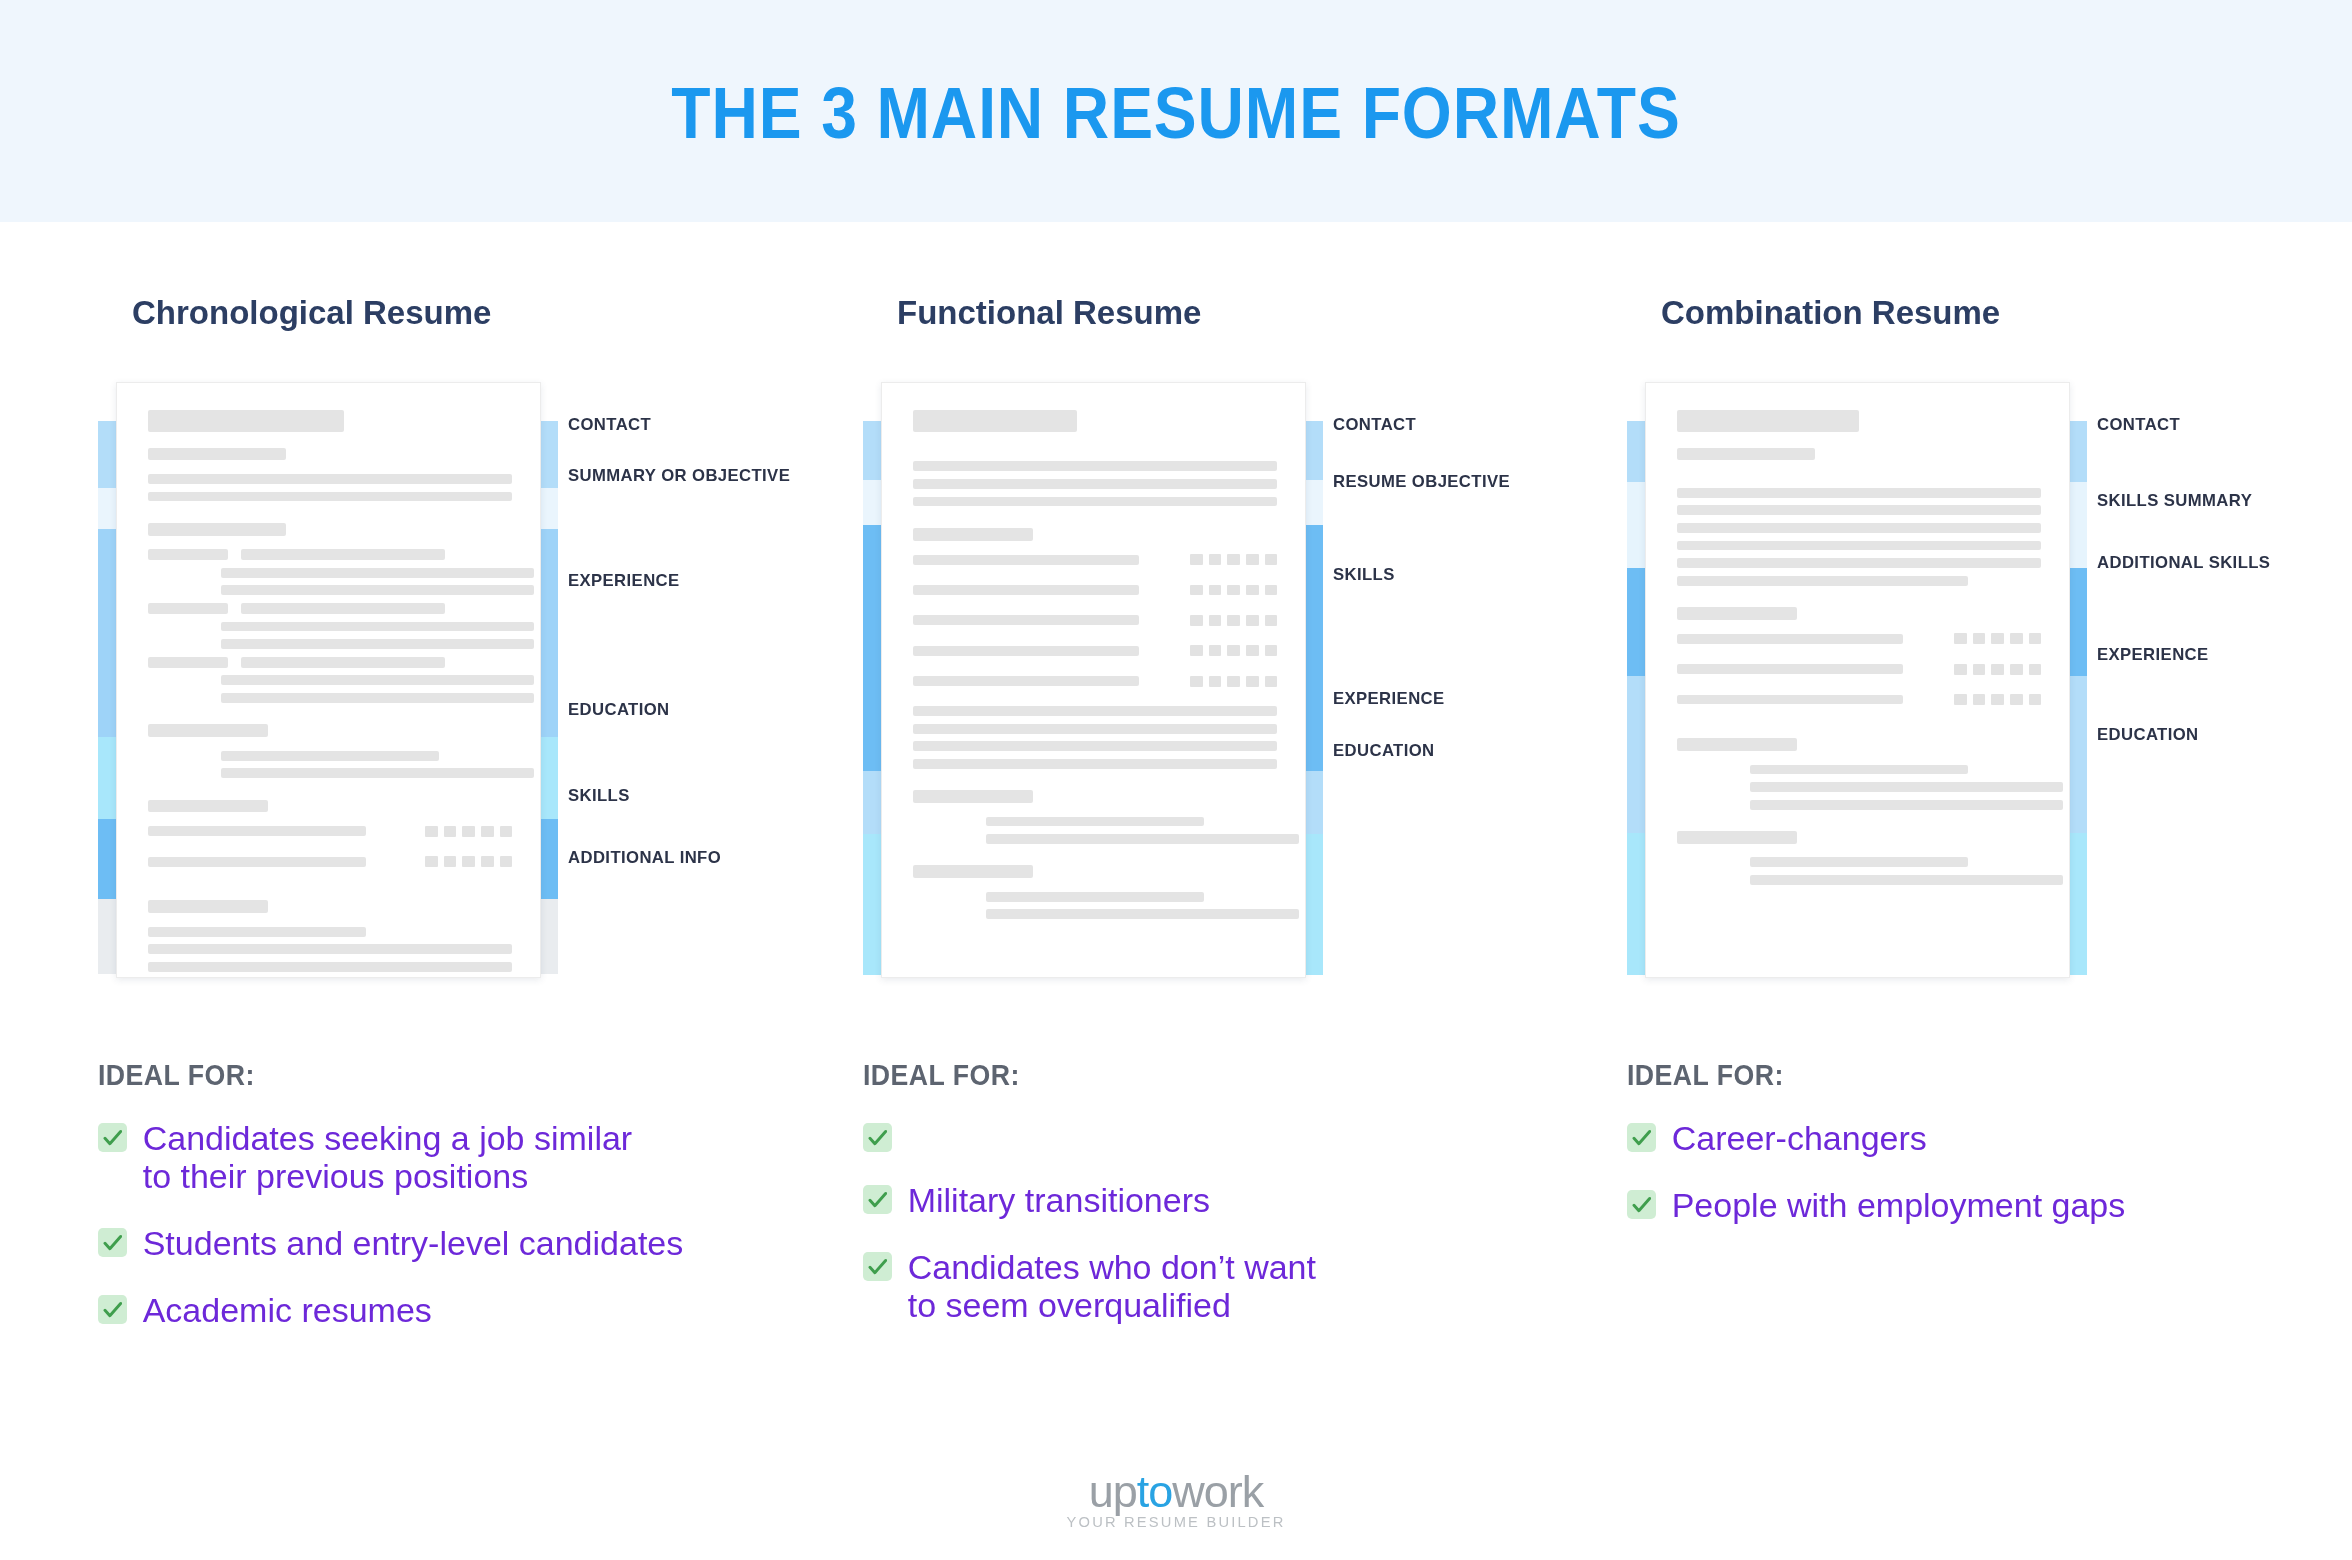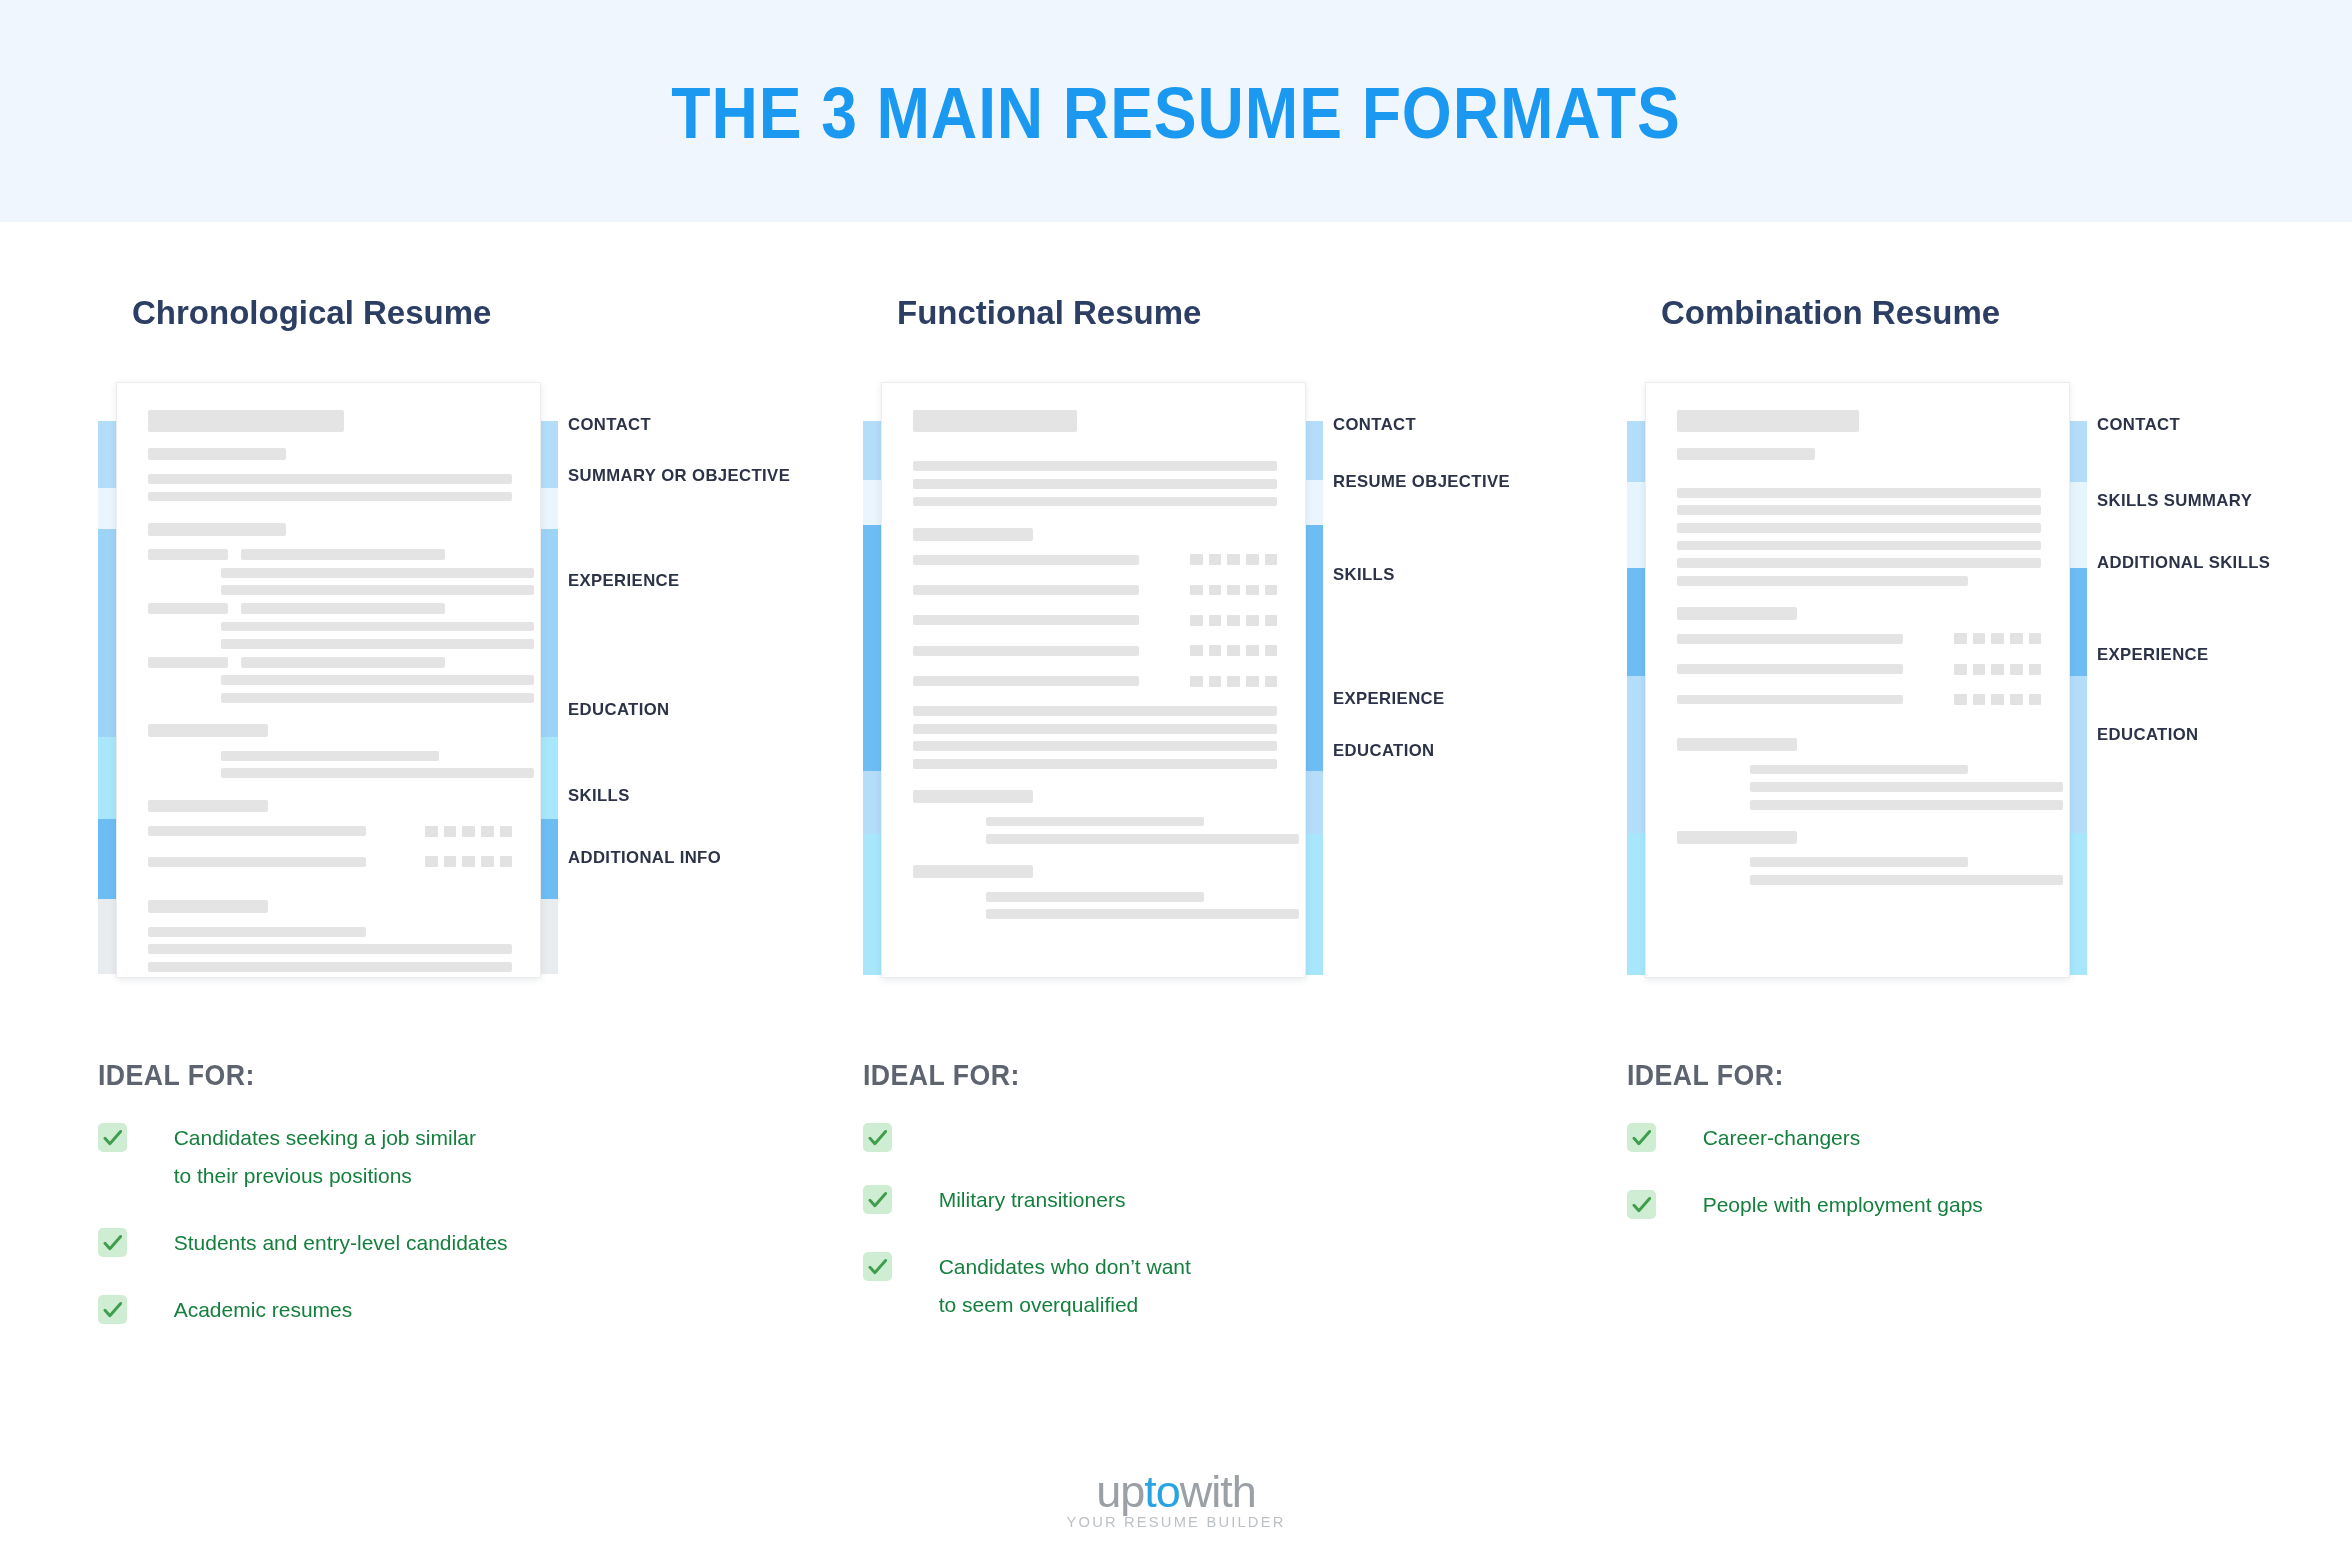--- a/index.html
+++ b/index.html
@@ -139,25 +139,24 @@
     flex: 0 0 auto;
     width: 29px; height: 29px;
     background: #cfedd3;
     border-radius: 4.9px;
     margin-right: 15.7px;
     margin-top: 3.9px;
     position: relative;
   }
   .check-box svg { position: absolute; left: 4.9px; top: 5.9px; }
   .ideal-text {
-    font-size: 21px;
+    font-size: 34px;
     line-height: 38px;
-    color: #15803d;
+    color: #6d28d9;
     white-space: pre-line;
-    margin-left: 31px;
   }
 
   
   #footer-logo {
     position: absolute;
     left: 0; top: 1470px;
     width: 2352px;
     text-align: center;
   }
   .logo-word {
@@ -522,19 +521,19 @@
               </svg>
             </div>
             <div class="ideal-text">People with employment gaps</div>
           </div>
         </div>
       </div>
     </div>
 
   <div id="footer-logo">
     <div class="logo-word">
-      <span>up</span><span class="blue">to</span><span>with</span>
+      <span>up</span><span class="blue">to</span><span>work</span>
     </div>
     <div class="logo-tag">YOUR RESUME BUILDER</div>
   </div>
 
 </div>
 
 
 </body></html>

